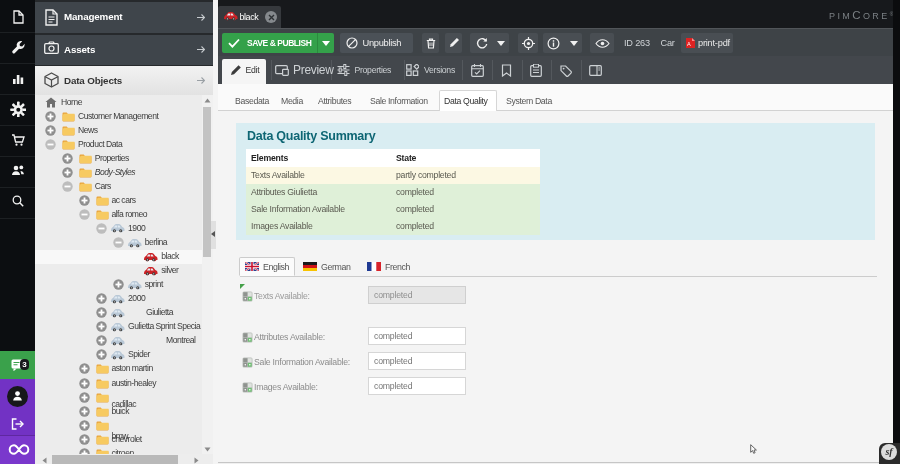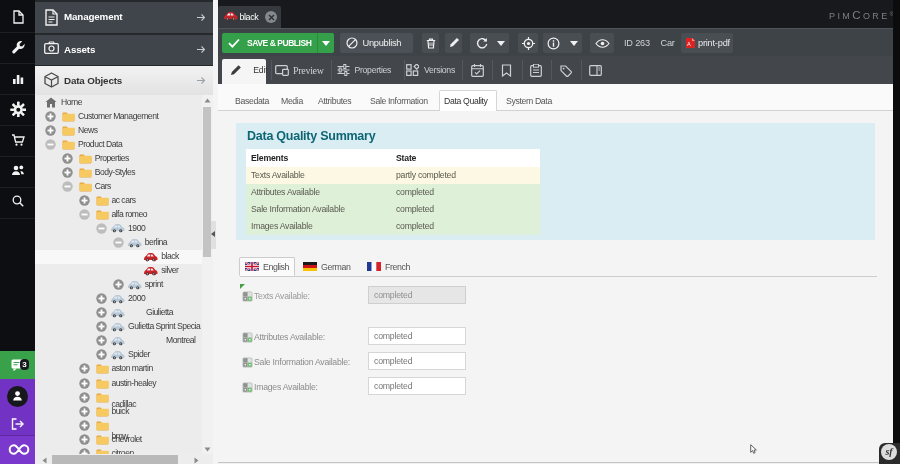--- a/index.html
+++ b/index.html
@@ -208,21 +208,21 @@
       <path d="M0.5 4.6l1.4-1.8h10.6v6.2a1 1 0 0 1-1 1H1.5a1 1 0 0 1-1-1z" fill="#f7ca61"></path>
     </svg>
   </div>
 <div class="r" style="position:absolute;left:62.3px;top:166.75px;">
     <svg width="11" height="11" viewBox="0 0 11 11" style="">
       <circle cx="5.5" cy="5.5" r="5.2" fill="#8f8f8f"></circle>
       <rect x="2.5" y="4.6" width="6" height="1.8" fill="#fff"></rect>
       <rect x="4.6" y="2.5" width="1.8" height="6" fill="#fff"></rect>
     </svg>
   </div>
-<div class="r" style="position:absolute;left:94.7px;top:166.75px;width:110px;height:11px;font-size:8.6px;letter-spacing:-0.5px;line-height:11px;color:#3c3c3c;white-space:nowrap;overflow:hidden;">Body-Styles</div>
+<div class="r" style="position:absolute;left:94.7px;top:166.75px;width:110px;height:11px;font-size:8.6px;letter-spacing:-0.5px;line-height:11px;color:#3c3c3c;white-space:nowrap;overflow:hidden;font-style:italic;">Body-Styles</div>
 <div class="r" style="position:absolute;left:78.5px;top:180.8px;">
     <svg width="13" height="11" viewBox="0 0 13 11" style="">
       <path d="M0.5 2.5a1 1 0 0 1 1-1h3.2l1.2 1.5h5.6a1 1 0 0 1 1 1v5.5a1 1 0 0 1-1 1H1.5a1 1 0 0 1-1-1z" fill="#e8a33d"></path>
       <path d="M0.5 4.6l1.4-1.8h10.6v6.2a1 1 0 0 1-1 1H1.5a1 1 0 0 1-1-1z" fill="#f7ca61"></path>
     </svg>
   </div>
 <div class="r" style="position:absolute;left:62.3px;top:180.8px;">
     <svg width="11" height="11" viewBox="0 0 11 11" style="">
       <circle cx="5.5" cy="5.5" r="5.2" fill="#bdbdbd"></circle>
       <rect x="2.5" y="4.6" width="6" height="1.8" fill="#fff"></rect>
@@ -666,28 +666,28 @@
 <div class="r" style="position:absolute;left:492px;top:60px;width:1px;height:20px;background:#54585d;"></div>
 <div class="r" style="position:absolute;left:521.5px;top:60px;width:1px;height:20px;background:#54585d;"></div>
 <div class="r" style="position:absolute;left:551px;top:60px;width:1px;height:20px;background:#54585d;"></div>
 <div class="r" style="position:absolute;left:580.5px;top:60px;width:1px;height:20px;background:#54585d;"></div>
 <div class="r" style="position:absolute;left:221.5px;top:58.5px;width:44px;height:25.5px;background:#f5f5f5;border-radius:2px 2px 0 0;"></div>
 <div class="r" style="position:absolute;left:229.5px;top:63.5px;">
     <svg width="12" height="12" viewBox="0 0 12 12" style="">
       <path d="M1 11l.8-3 6.8-6.8 2.2 2.2-6.8 6.8z" fill="#3c3c3c"></path>
     </svg>
   </div>
-<div class="r" style="position:absolute;left:245.4px;top:65px;width:22px;height:11px;color:#333;font-size:8.7px;letter-spacing:-0.2px;line-height:11px;text-align:right;">Edit</div>
+<div class="r" style="position:absolute;left:245.4px;top:65px;width:22px;height:11px;color:#333;font-size:8.7px;letter-spacing:-0.2px;line-height:11px;">Edit</div>
 <div class="r" style="position:absolute;left:275px;top:64.5px;">
     <svg width="14" height="11" viewBox="0 0 14 11" style="">
       <rect x="0.7" y="0.7" width="11.6" height="8" rx="1" stroke="#cdd1d4" fill="none" stroke-width="1.2"></rect>
       <rect x="7.6" y="4.3" width="5.7" height="6" rx="0.8" fill="#43474c" stroke="#cdd1d4" stroke-width="1.2"></rect>
     </svg>
   </div>
-<div class="r" style="position:absolute;left:293px;top:65px;width:40px;height:11px;color:#cdd1d4;font-size:10px;letter-spacing:-0.3px;line-height:11px;font-family:Liberation Serif, serif;">Preview</div>
+<div class="r" style="position:absolute;left:293px;top:65px;width:40px;height:11px;color:#cdd1d4;font-size:12px;letter-spacing:-0.3px;line-height:11px;">Preview</div>
 <div class="r" style="position:absolute;left:337px;top:64px;">
     <svg width="13" height="12" viewBox="0 0 13 12" style="">
       <path d="M0.5 2.5h12M0.5 6h12M0.5 9.5h12" stroke="#cdd1d4" stroke-width="1.2"></path>
       <rect x="6.8" y="0.5" width="2" height="4" fill="#43474c" stroke="#cdd1d4" stroke-width="1"></rect>
       <rect x="2.2" y="4" width="2" height="4" fill="#43474c" stroke="#cdd1d4" stroke-width="1"></rect>
       <rect x="7.8" y="7.5" width="2" height="4" fill="#43474c" stroke="#cdd1d4" stroke-width="1"></rect>
     </svg>
   </div>
 <div class="r" style="position:absolute;left:354.5px;top:65px;width:50px;height:11px;color:#cdd1d4;font-size:8.7px;letter-spacing:-0.3px;line-height:11px;">Properties</div>
 <div class="r" style="position:absolute;left:406px;top:64px;">
@@ -742,21 +742,21 @@
 <div class="r" style="position:absolute;left:506px;top:95.5px;width:90px;height:11px;color:#555;font-size:8.7px;letter-spacing:-0.35px;line-height:11px;">System Data</div>
 <div class="r" style="position:absolute;left:236px;top:123px;width:639px;height:117px;background:#d9edf2;"></div>
 <div class="r" style="position:absolute;left:247px;top:129px;width:300px;height:15px;color:#0e6674;font-size:12.5px;letter-spacing:-0.25px;font-weight:bold;line-height:15px;">Data Quality Summary</div>
 <div class="r" style="position:absolute;left:246px;top:149px;width:294px;height:85px;background:#fff;"></div>
 <div class="r" style="position:absolute;left:251px;top:153px;width:140px;height:11px;color:#222;font-size:8.7px;letter-spacing:-0.2px;font-weight:bold;line-height:11px;">Elements</div>
 <div class="r" style="position:absolute;left:396px;top:153px;width:100px;height:11px;color:#222;font-size:8.7px;letter-spacing:-0.2px;font-weight:bold;line-height:11px;">State</div>
 <div class="r" style="position:absolute;left:246px;top:166.5px;width:294px;height:17px;background:#fcf8e3;"></div>
 <div class="r" style="position:absolute;left:251px;top:169.5px;width:140px;height:11px;color:#5a5a50;font-size:8.7px;letter-spacing:-0.25px;line-height:11px;">Texts Available</div>
 <div class="r" style="position:absolute;left:396px;top:169.5px;width:120px;height:11px;color:#5a5a50;font-size:8.7px;letter-spacing:-0.25px;line-height:11px;">partly completed</div>
 <div class="r" style="position:absolute;left:246px;top:183.5px;width:294px;height:17px;background:#dff0d8;"></div>
-<div class="r" style="position:absolute;left:251px;top:186.5px;width:140px;height:11px;color:#5a5a50;font-size:8.7px;letter-spacing:-0.25px;line-height:11px;">Attributes Available</div>
+<div class="r" style="position:absolute;left:251px;top:186.5px;width:140px;height:11px;color:#5a5a50;font-size:8.7px;letter-spacing:-0.25px;line-height:11px;">Attributes Giulietta</div>
 <div class="r" style="position:absolute;left:396px;top:186.5px;width:120px;height:11px;color:#5a5a50;font-size:8.7px;letter-spacing:-0.25px;line-height:11px;">completed</div>
 <div class="r" style="position:absolute;left:246px;top:200.5px;width:294px;height:17px;background:#dff0d8;"></div>
 <div class="r" style="position:absolute;left:251px;top:203.5px;width:140px;height:11px;color:#5a5a50;font-size:8.7px;letter-spacing:-0.25px;line-height:11px;">Sale Information Available</div>
 <div class="r" style="position:absolute;left:396px;top:203.5px;width:120px;height:11px;color:#5a5a50;font-size:8.7px;letter-spacing:-0.25px;line-height:11px;">completed</div>
 <div class="r" style="position:absolute;left:246px;top:217.5px;width:294px;height:17px;background:#dff0d8;"></div>
 <div class="r" style="position:absolute;left:251px;top:220.5px;width:140px;height:11px;color:#5a5a50;font-size:8.7px;letter-spacing:-0.25px;line-height:11px;">Images Available</div>
 <div class="r" style="position:absolute;left:396px;top:220.5px;width:120px;height:11px;color:#5a5a50;font-size:8.7px;letter-spacing:-0.25px;line-height:11px;">completed</div>
 <div class="r" style="position:absolute;left:240px;top:275.5px;width:637px;height:1px;background:#ccc;"></div>
 <div class="r" style="position:absolute;left:239px;top:257px;width:56px;height:19px;background:#fbfbfb;border:1px solid #ccc;border-bottom:1px solid #fbfbfb;border-radius:2px 2px 0 0;"></div>
 <div class="r" style="position:absolute;left:245px;top:262px;">

